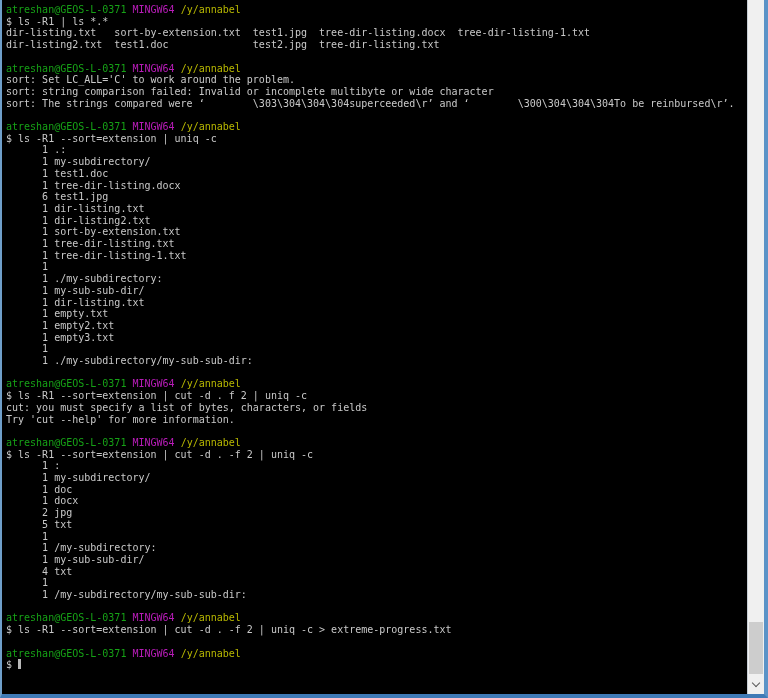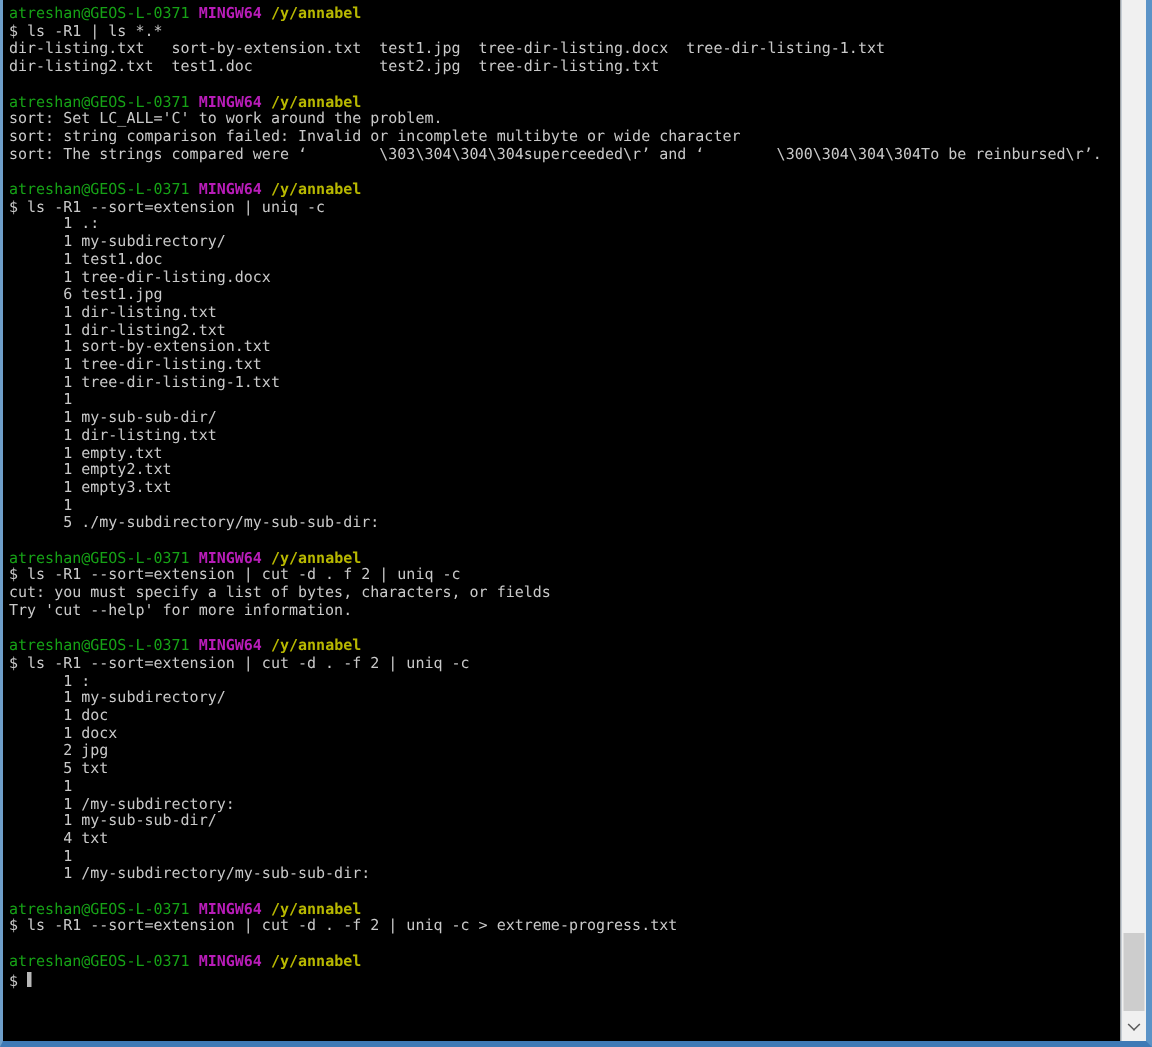--- a/index.html
+++ b/index.html
@@ -27,22 +27,22 @@
     line-height: 11.7px;
     color: var(--fg, #c9c9c9);
   }
 
   .line {
     white-space: pre;
     min-height: 11.7px;
   }
 
   .seg-green   { color: var(--green, #16a216); }
-  .seg-magenta { color: var(--magenta, #b81cb8); font-weight: bold; }
-  .seg-yellow  { color: var(--yellow, #b8b800); font-weight: bold; }
+  .seg-magenta { color: var(--magenta, #b81cb8); }
+  .seg-yellow  { color: var(--yellow, #b8b800); }
   .seg-fg      { color: var(--fg, #c9c9c9); }
 
   .cursor {
     display: inline-block;
     width: 3px;
     height: 10px;
     margin-bottom: -1px;
     background: #b8b8b8;
   }
 
@@ -99,27 +99,28 @@
       <div class="line"><span class="seg-fg">      1 my-subdirectory/</span></div>
       <div class="line"><span class="seg-fg">      1 test1.doc</span></div>
       <div class="line"><span class="seg-fg">      1 tree-dir-listing.docx</span></div>
       <div class="line"><span class="seg-fg">      6 test1.jpg</span></div>
       <div class="line"><span class="seg-fg">      1 dir-listing.txt</span></div>
       <div class="line"><span class="seg-fg">      1 dir-listing2.txt</span></div>
       <div class="line"><span class="seg-fg">      1 sort-by-extension.txt</span></div>
       <div class="line"><span class="seg-fg">      1 tree-dir-listing.txt</span></div>
       <div class="line"><span class="seg-fg">      1 tree-dir-listing-1.txt</span></div>
       <div class="line"><span class="seg-fg">      1</span></div>
+      <div class="line"><span class="seg-fg">      1 ./my-subdirectory:</span></div>
       <div class="line"><span class="seg-fg">      1 my-sub-sub-dir/</span></div>
       <div class="line"><span class="seg-fg">      1 dir-listing.txt</span></div>
       <div class="line"><span class="seg-fg">      1 empty.txt</span></div>
       <div class="line"><span class="seg-fg">      1 empty2.txt</span></div>
       <div class="line"><span class="seg-fg">      1 empty3.txt</span></div>
       <div class="line"><span class="seg-fg">      1</span></div>
-      <div class="line"><span class="seg-fg">      5 ./my-subdirectory/my-sub-sub-dir:</span></div>
+      <div class="line"><span class="seg-fg">      1 ./my-subdirectory/my-sub-sub-dir:</span></div>
       <div class="line"></div>
       <div class="line"><span class="seg-green">atreshan@GEOS-L-0371</span><span class="seg-fg"> </span><span class="seg-magenta">MINGW64</span><span class="seg-fg"> </span><span class="seg-yellow">/y/annabel</span></div>
       <div class="line"><span class="seg-fg">$ ls -R1 --sort=extension | cut -d . f 2 | uniq -c</span></div>
       <div class="line"><span class="seg-fg">cut: you must specify a list of bytes, characters, or fields</span></div>
       <div class="line"><span class="seg-fg">Try 'cut --help' for more information.</span></div>
       <div class="line"></div>
       <div class="line"><span class="seg-green">atreshan@GEOS-L-0371</span><span class="seg-fg"> </span><span class="seg-magenta">MINGW64</span><span class="seg-fg"> </span><span class="seg-yellow">/y/annabel</span></div>
       <div class="line"><span class="seg-fg">$ ls -R1 --sort=extension | cut -d . -f 2 | uniq -c</span></div>
       <div class="line"><span class="seg-fg">      1 :</span></div>
       <div class="line"><span class="seg-fg">      1 my-subdirectory/</span></div>

